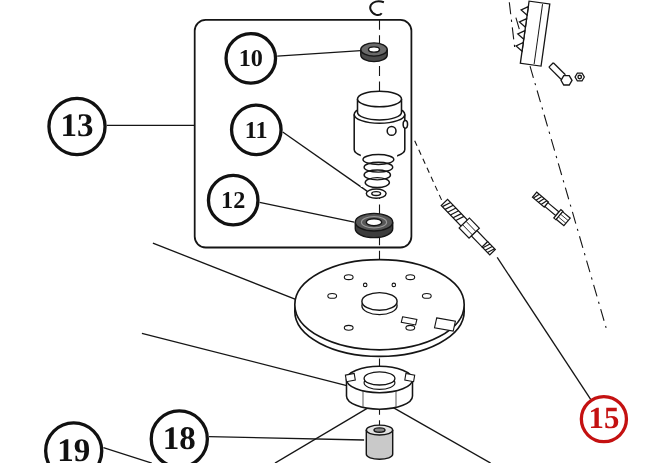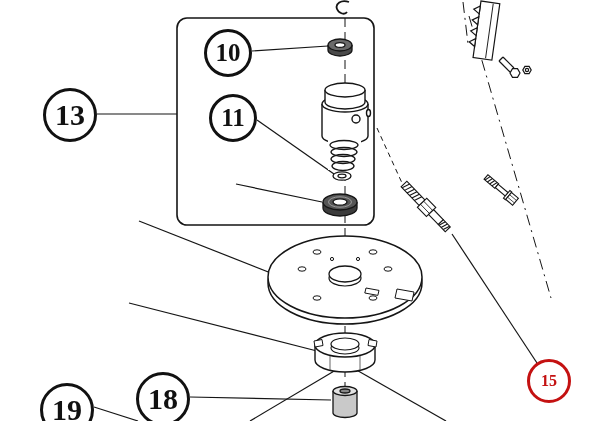--- a/index.html
+++ b/index.html
@@ -21,22 +21,22 @@
     background: #ffffff;
     color: #111111;
     display: flex;
     align-items: center;
     justify-content: center;
     font-weight: 700;
     font-family: "Liberation Serif", serif;
     cursor: default;
   }
   .balloon--lg { width: 54px; height: 54px; font-size: 30px; }
-  .balloon--md { width: 48px; height: 48px; font-size: 25px; }
-  .balloon--sm { width: 44px; height: 44px; font-size: 16px; }
+  .balloon--md { width: 48px; height: 48px; font-size: 22px; }
+  .balloon--sm { width: 44px; height: 44px; font-size: 28px; }
   .balloon--highlight { border-color: #c41111; color: #c41111; }
 </style>
 </head>
 <body>
 
 <div class="stage">
 
   <svg class="art" width="600" height="421" viewBox="0 0 600 421">
 
     <line x1="345" y1="18" x2="345" y2="388" stroke="#151515" stroke-width="1" stroke-dasharray="9 5"></line>
@@ -188,20 +188,21 @@
       <rect x="29.5" y="-4.5" width="9" height="9" fill="#ffffff"></rect>
       <line x1="29.5" y1="-1.6" x2="38.5" y2="-1.6" stroke-width="0.7"></line>
       <line x1="29.5" y1="1.6" x2="38.5" y2="1.6" stroke-width="0.7"></line>
     </g>
   </svg>
 
   <div class="balloon balloon--md" style="left:204px; top:29px;">10</div>
 
   <div class="balloon balloon--md" style="left:209px; top:94px;text-align:center;">11</div>
 
+  <div class="balloon balloon--md" style="left:188px; top:158px;">12</div>
 
   <div class="balloon balloon--lg" style="left:43px; top:88px;text-align:right;">13</div>
 
   <div class="balloon balloon--sm balloon--highlight" style="left:527px; top:359px;">15</div>
 
 
 
   <div class="balloon balloon--lg" style="left:136px; top:372px;">18</div>
 
   <div class="balloon balloon--lg" style="left:40px; top:383px;">19</div>

